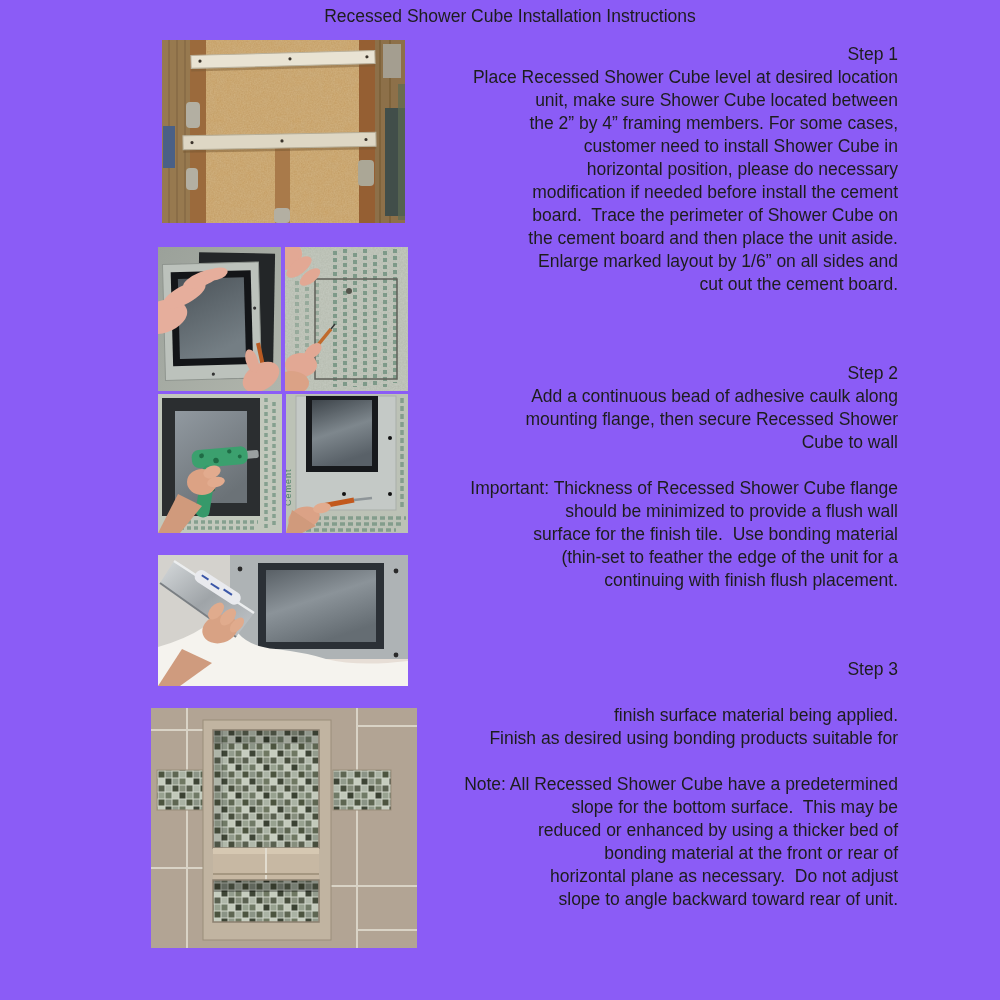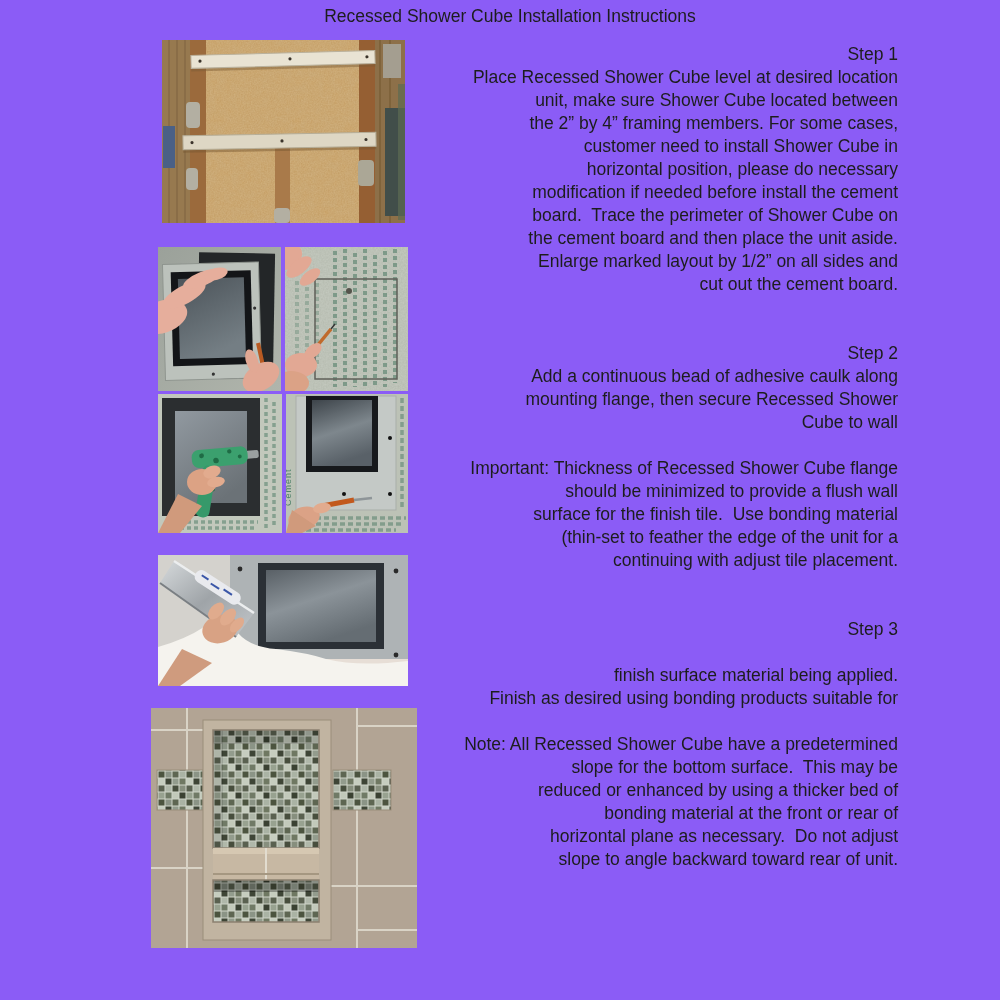--- a/index.html
+++ b/index.html
@@ -5,21 +5,21 @@
   html,body{margin:0;padding:0;}
   body{width:1000px;height:1000px;background:#ffffff;font-family:"Liberation Sans",sans-serif;color:#1d1d1d;position:relative;overflow:hidden;}
   .page{position:absolute;inset:0;background:#8b5cf6;}
   .title{position:absolute;top:5px;left:0;width:1020px;text-align:center;font-size:17.5px;line-height:23px;}
   .figure{position:absolute;overflow:hidden;}
   .figure svg{display:block;width:100%;height:100%;}
   .textcol{position:absolute;left:458px;top:43px;width:440px;font-size:17.5px;line-height:23px;text-align:right;}
   .line{white-space:pre;padding-left:52px;}
   .line.first, .h{padding-left:0;white-space:pre;}
   .gap1{margin-top:23px;}
-  .gap2{margin-top:46px;}
+  .gap2{margin-top:66px;}
 </style>
 </head>
 <body>
 
 <div class="page">
 
   <div class="title">Recessed Shower Cube Installation Instructions</div>
 
   <div class="figure" style="left:162px;top:40px;width:243px;height:183px;">
     <svg viewBox="0 0 243 183" preserveAspectRatio="none">
@@ -323,37 +323,37 @@
     <div class="h">Step 1</div>
     <div>
       <div class="line first">Place Recessed Shower Cube level at desired location</div>
       <div class="line">unit, make sure Shower Cube located between</div>
       <div class="line">the 2” by 4” framing members. For some cases,</div>
       <div class="line">customer need to install Shower Cube in</div>
       <div class="line">horizontal position, please do necessary</div>
       <div class="line">modification if needed before install the cement</div>
       <div class="line">board.  Trace the perimeter of Shower Cube on</div>
       <div class="line">the cement board and then place the unit aside.</div>
-      <div class="line">Enlarge marked layout by 1/2” on all sides and</div>
+      <div class="line">Enlarge marked layout by 1/6” on all sides and</div>
       <div class="line">cut out the cement board.</div>
     </div>
 
     <div class="h gap2">Step 2</div>
     <div>
       <div class="line first">Add a continuous bead of adhesive caulk along</div>
       <div class="line">mounting flange, then secure Recessed Shower</div>
       <div class="line">Cube to wall</div>
     </div>
 
     <div class="gap1">
       <div class="line first">Important: Thickness of Recessed Shower Cube flange</div>
       <div class="line">should be minimized to provide a flush wall</div>
       <div class="line">surface for the finish tile.  Use bonding material</div>
       <div class="line">(thin-set to feather the edge of the unit for a</div>
-      <div class="line">continuing with adjust tile placement.</div>
+      <div class="line">continuing with finish flush placement.</div>
     </div>
 
     <div class="h gap2">Step 3</div>
     <div class="gap1">
       <div class="line">finish surface material being applied.</div>
       <div class="line first">Finish as desired using bonding products suitable for</div>
     </div>
 
     <div class="gap1">
       <div class="line first">Note: All Recessed Shower Cube have a predetermined</div>

